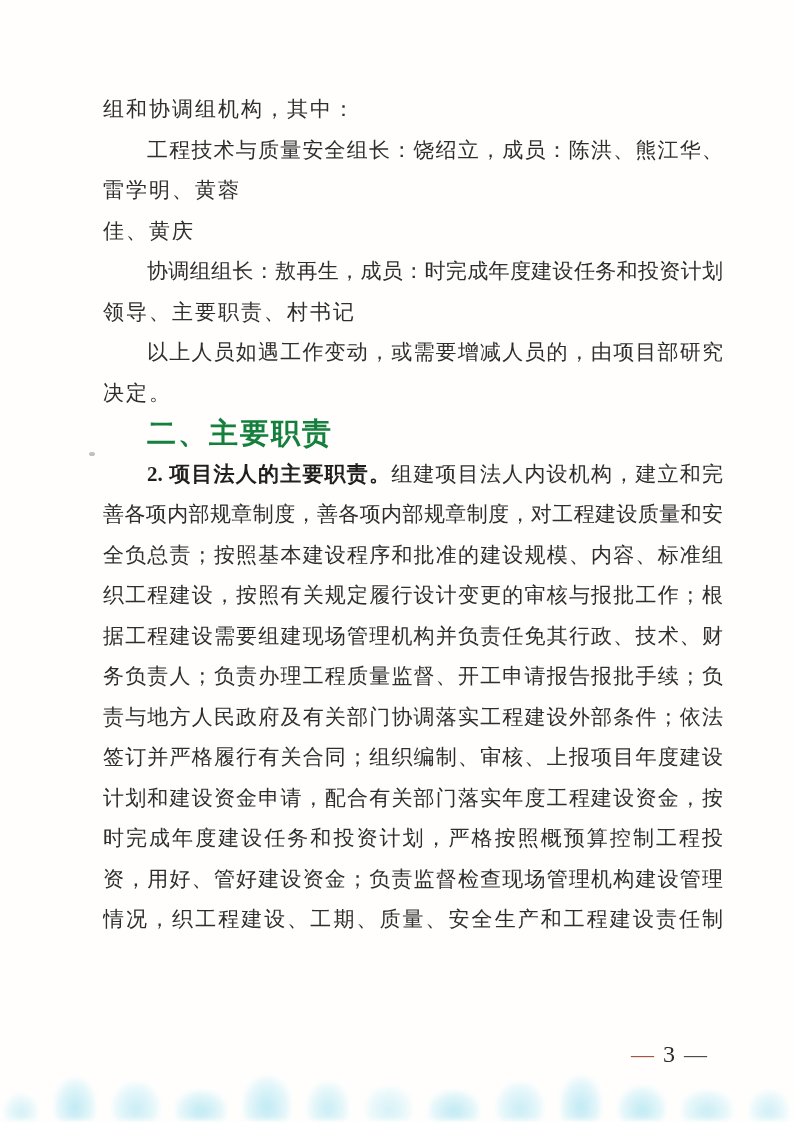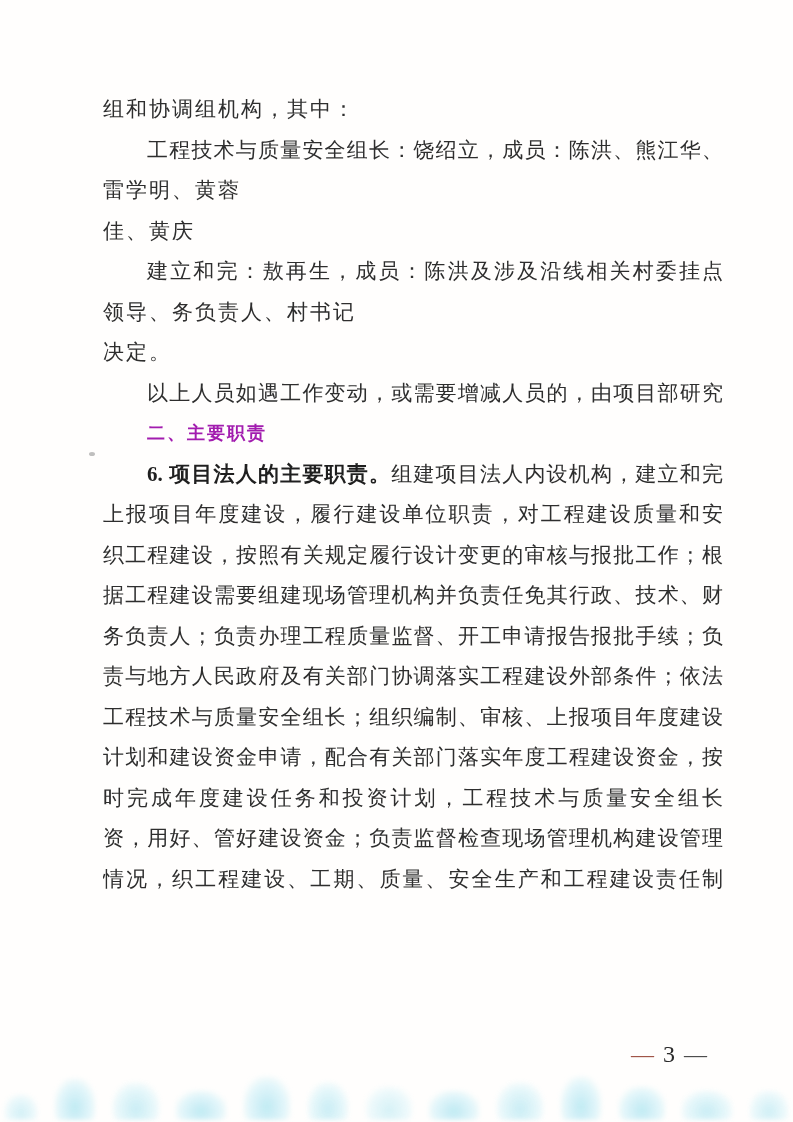--- a/index.html
+++ b/index.html
@@ -30,22 +30,22 @@
   .line.left { text-align: left; letter-spacing: 2px; }
   .line.justify {
     text-align: justify;
     text-align-last: justify;
     text-justify: inter-character;
   }
   .line.indent { padding-left: 44px; }
   .line.heading {
     font-family: "Liberation Sans", "DejaVu Sans", sans-serif;
     font-weight: 700;
-    font-size: 18px;
-    color: #a21caf;
+    font-size: 29px;
+    color: #15803d;
     letter-spacing: 2px;
   }
   .bold-lead { font-weight: 700; color: #1f1f1f; }
   
   .page-number {
     position: absolute;
     left: 631px; top: 1041px;
     display: flex; align-items: center; gap: 9px;
     font-size: 23px;
     letter-spacing: 0;
@@ -92,34 +92,35 @@
 </head>
 <body>
 
 <div class="page">
 
   <div class="doc-body" id="doc-body" style="color: rgb(46, 46, 46);">
       <div class="line left">组和协调组机构，其中：</div>
       <div class="line indent justify">工程技术与质量安全组长：饶绍立，成员：陈洪、熊江华、</div>
       <div class="line left">雷学明、黄蓉</div>
       <div class="line left">佳、黄庆</div>
-      <div class="line indent justify">建立和完：敖再生，成员：陈洪及涉及沿线相关村委挂点</div>
-      <div class="line left">领导、务负责人、村书记</div>
+      <div class="line indent justify">协调组组长：敖再生，成员：时完成年度建设任务和投资计划</div>
+      <div class="line left">领导、主要职责、村书记</div>
+      <div class="line indent justify">以上人员如遇工作变动，或需要增减人员的，由项目部研究</div>
       <div class="line left">决定。</div>
-      <div class="line indent justify">以上人员如遇工作变动，或需要增减人员的，由项目部研究</div>
       <div class="line indent left heading">二、主要职责</div>
-      <div class="line indent justify"><span class="bold-lead">6. 项目法人的主要职责。</span>组建项目法人内设机构，建立和完</div>
-      <div class="line justify">上报项目年度建设，履行建设单位职责，对工程建设质量和安</div>
+      <div class="line indent justify"><span class="bold-lead">2. 项目法人的主要职责。</span>组建项目法人内设机构，建立和完</div>
+      <div class="line justify">善各项内部规章制度，善各项内部规章制度，对工程建设质量和安</div>
+      <div class="line justify">全负总责；按照基本建设程序和批准的建设规模、内容、标准组</div>
       <div class="line justify">织工程建设，按照有关规定履行设计变更的审核与报批工作；根</div>
       <div class="line justify">据工程建设需要组建现场管理机构并负责任免其行政、技术、财</div>
       <div class="line justify">务负责人；负责办理工程质量监督、开工申请报告报批手续；负</div>
       <div class="line justify">责与地方人民政府及有关部门协调落实工程建设外部条件；依法</div>
-      <div class="line justify">工程技术与质量安全组长；组织编制、审核、上报项目年度建设</div>
+      <div class="line justify">签订并严格履行有关合同；组织编制、审核、上报项目年度建设</div>
       <div class="line justify">计划和建设资金申请，配合有关部门落实年度工程建设资金，按</div>
-      <div class="line justify">时完成年度建设任务和投资计划，工程技术与质量安全组长</div>
+      <div class="line justify">时完成年度建设任务和投资计划，严格按照概预算控制工程投</div>
       <div class="line justify">资，用好、管好建设资金；负责监督检查现场管理机构建设管理</div>
       <div class="line justify">情况，织工程建设、工期、质量、安全生产和工程建设责任制</div>
     </div>
 
   <div class="page-number">
     <span class="dash dash-left" style="color: rgb(160, 85, 72);">—</span>
     <span class="num" style="color: rgb(42, 42, 42);">3</span>
     <span class="dash dash-right" style="color: rgb(77, 77, 77);">—</span>
   </div>
 

